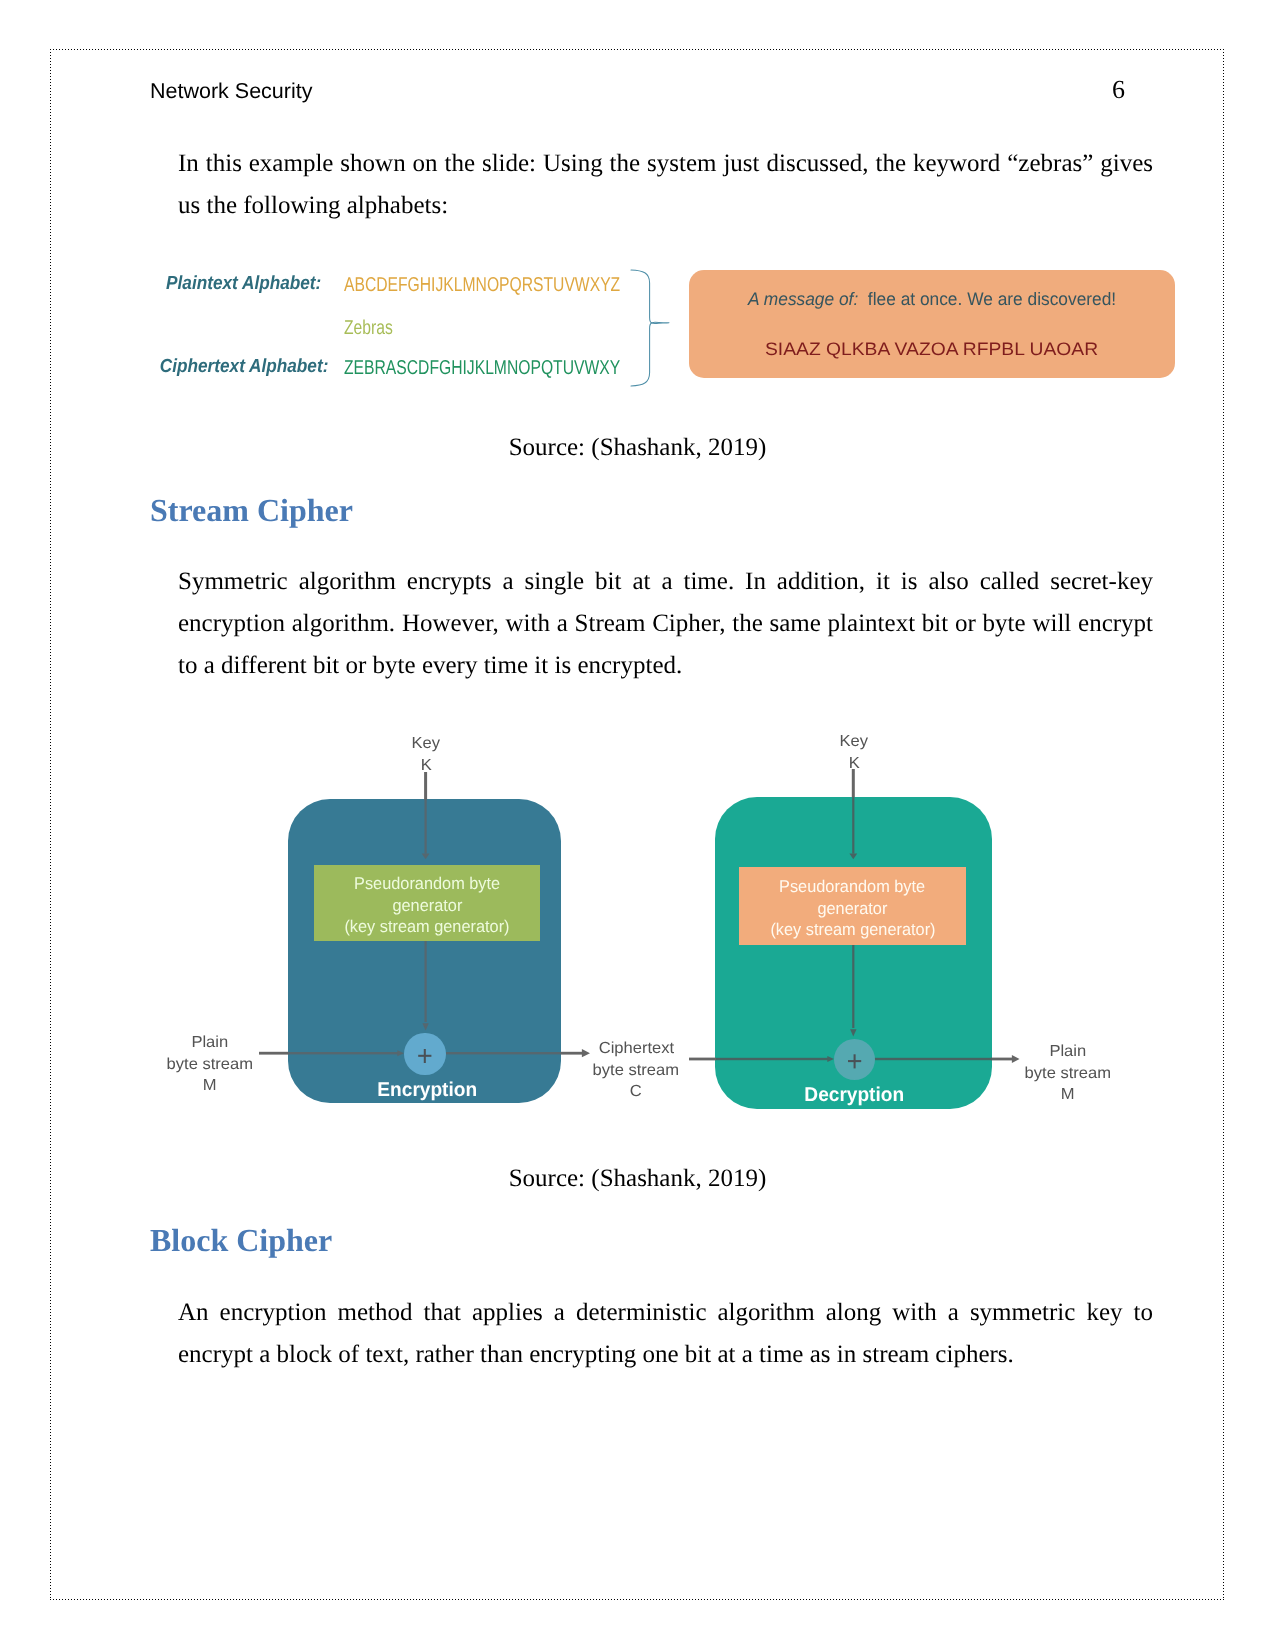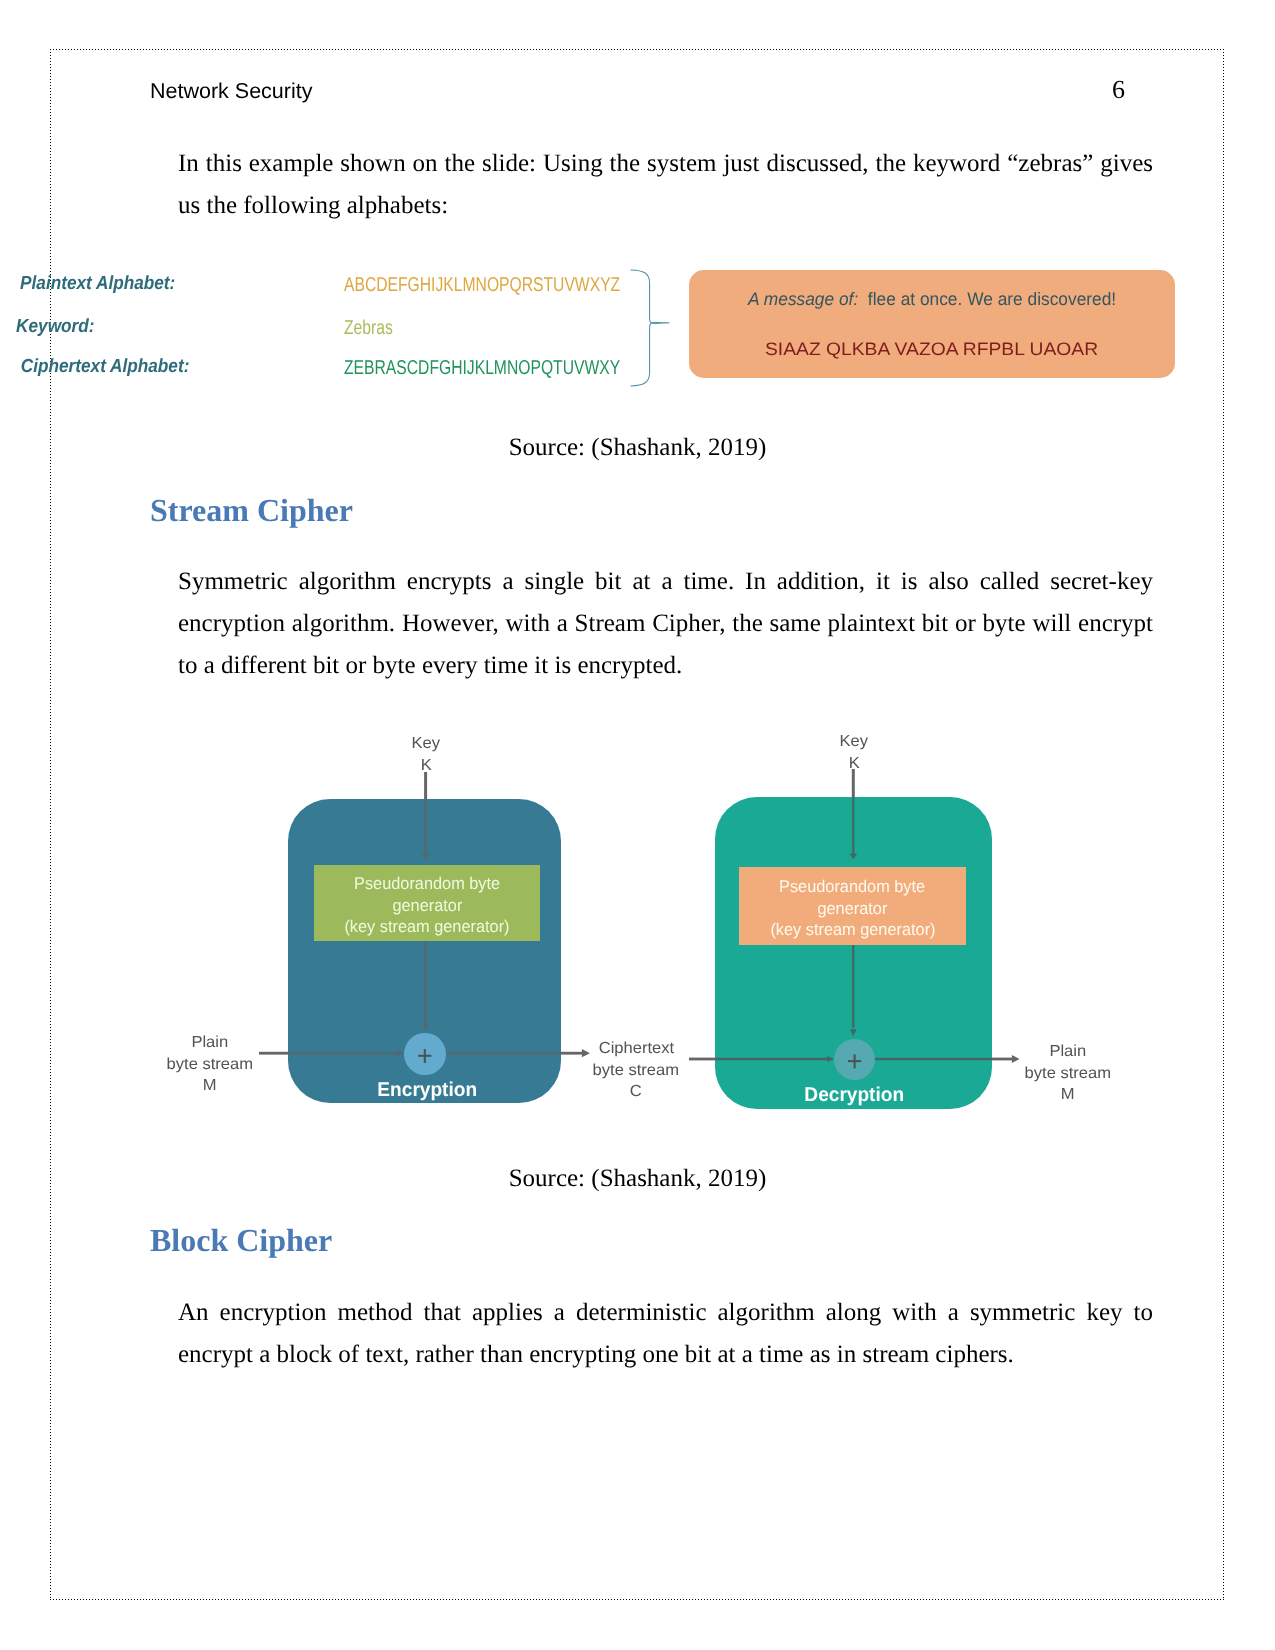--- a/index.html
+++ b/index.html
@@ -24,21 +24,21 @@
         text-align:justify;margin-left:28px;}
   .src{position:absolute;left:150px;width:975px;font-size:25px;line-height:42px;
        text-align:center;}
   .h2{position:absolute;left:150px;font-size:32px;font-weight:bold;
       line-height:30px;}
 
   
   .fig1{position:absolute;left:0;top:0;width:1275px;height:1650px;}
   .f1lbl{position:absolute;font-family:"Liberation Sans",sans-serif;font-style:italic;
          font-weight:bold;font-size:19px;
-         left:0;width:488px;line-height:19px;padding-left:12px;}
+         left:0;width:488px;text-align:center;line-height:19px;}
   .f1lbl > span{display:inline-block;transform:scaleX(0.906);transform-origin:center center;
          white-space:nowrap;}
   .f1val{position:absolute;font-family:"Liberation Sans",sans-serif;font-size:20px;left:344px;
          line-height:20px;white-space:nowrap;transform:scaleX(0.784);transform-origin:left center;}
   .brace{position:absolute;left:630px;top:269px;}
 
   .callout{position:absolute;left:689px;top:270px;width:486px;height:108px;
            border-radius:15px;}
   .cline{position:absolute;left:0;width:486px;text-align:center;white-space:nowrap;
      font-family:"Liberation Sans",sans-serif;font-size:18px;line-height:18px;}
@@ -72,21 +72,20 @@
   <div class="hdr">
     <span class="pg">6</span>
     <span>Network Security</span>
   </div>
 
   <div class="para" style="top:143px">In this example shown on the slide: Using the system just discussed, the keyword “zebras” gives us the following alphabets:</div>
 
   <div class="fig1">
     <div class="f1lbl" style="top: 274px; color: rgb(46, 108, 124);"><span>Plaintext Alphabet:</span></div>
     <div class="f1val" style="top: 275px; color: rgb(223, 167, 64);">ABCDEFGHIJKLMNOPQRSTUVWXYZ</div>
-    <div class="f1lbl" style="top: 317px; color: rgb(46, 108, 124);"><span>Keyword:</span></div>
     <div class="f1val" style="top: 318px; color: rgb(168, 189, 88);">Zebras</div>
     <div class="f1lbl" style="top: 357px; color: rgb(46, 108, 124);"><span>Ciphertext Alphabet:</span></div>
     <div class="f1val" style="top: 358px; color: rgb(32, 146, 94);">ZEBRASCDFGHIJKLMNOPQTUVWXY</div>
     <svg class="brace" width="48" height="118" viewBox="0 0 48 118">
       <path d="M1 1 C13 1.5 19.6 3.5 19.6 14 L19.6 48.5 C19.6 58 25.5 53.3 39 53.85 C25.5 54.4 19.6 49.8 19.6 59.3 L19.6 103.5 C19.6 114 13 116.5 1 117" fill="none" stroke-width="1.05" stroke-linecap="round" stroke-linejoin="round" stroke="#4f8fa8"></path>
     </svg>
   </div>
 
   <div class="callout" style="background: rgb(240, 172, 125);">
     <div class="cline" style="top: 20px; color: rgb(54, 85, 94);"><span style="transform:scaleX(0.963)"><i>A message of:</i>&nbsp; <span>flee at once. We are discovered!</span></span></div>

